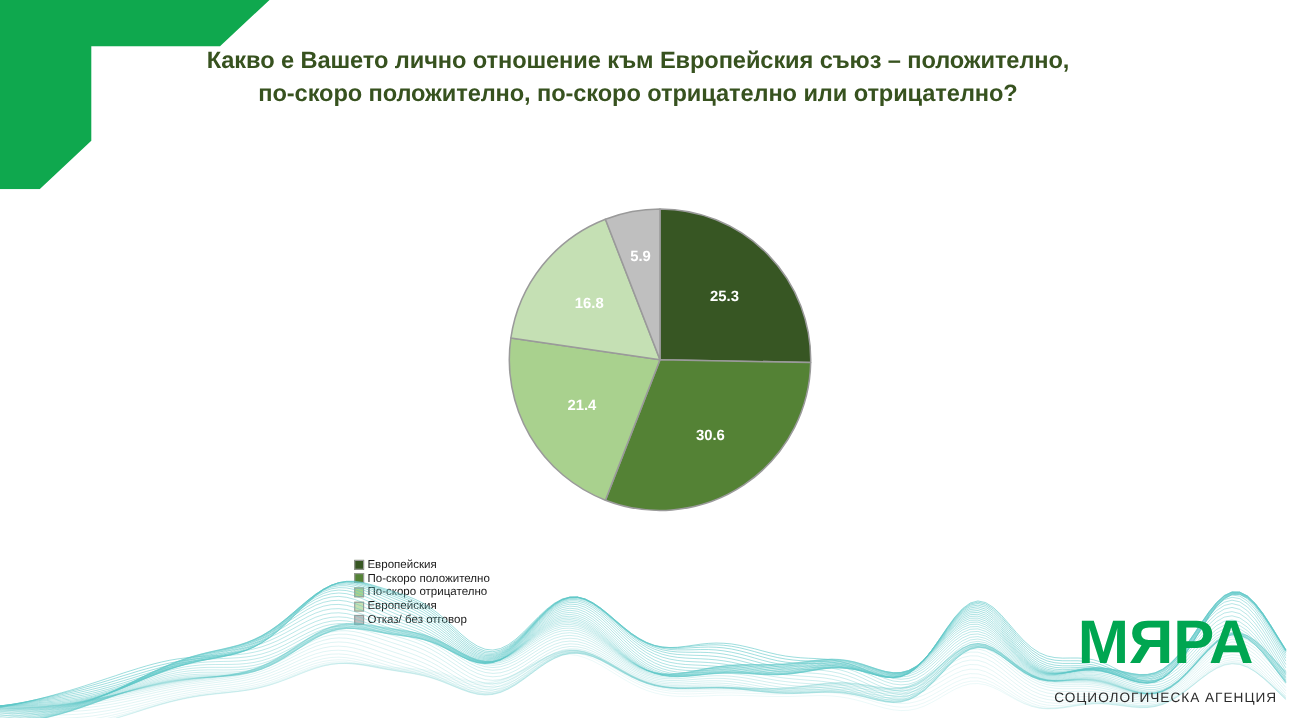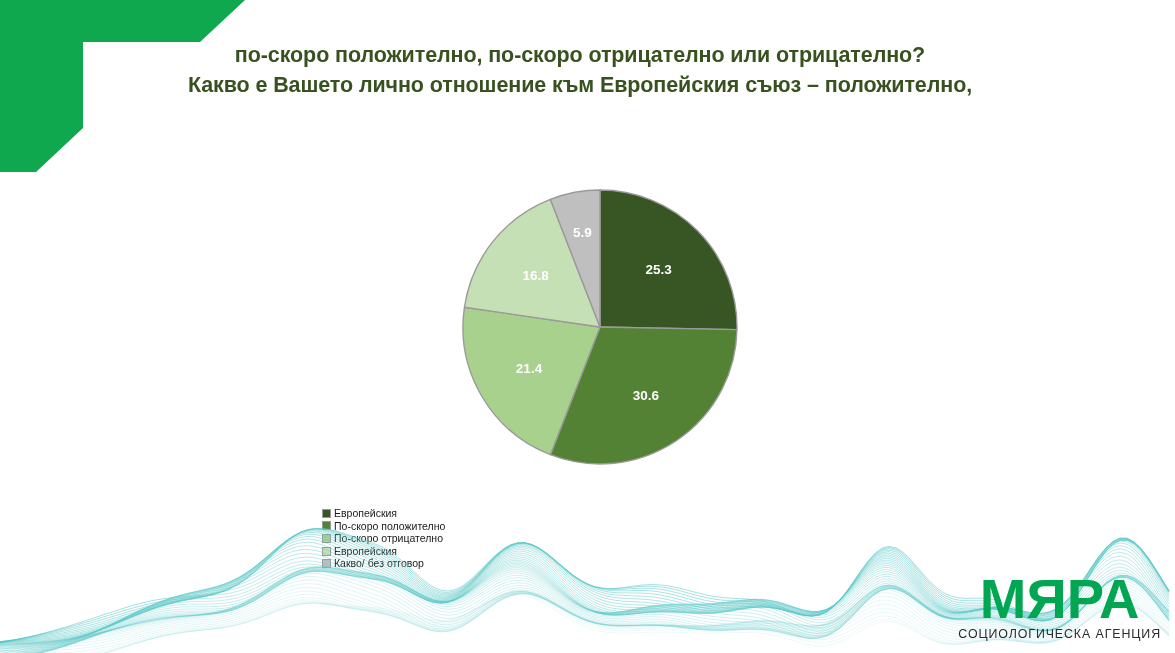--- a/index.html
+++ b/index.html
@@ -109,36 +109,36 @@
     font-weight: bold;
     color: #00a651;
     letter-spacing: 0px;
     line-height: 0.92;
     font-family: "Liberation Sans", sans-serif;
   }
   #logo-sub {
     font-size: 12.4px;
     color: #2b2b2b;
     letter-spacing: 0.9px;
-    margin-top: 2px;
+    margin-top: 17px;
     font-family: "Liberation Sans", sans-serif;
   }
 </style>
 </head>
 <body>
 
 <div id="slide">
 
   <svg id="corner-bracket" viewBox="0 0 262 172" width="262" height="172">
     <path d="M0,0 L245,0 L200,42 L83,42 L83,128 L36,172 L0,172 Z" fill="#0fa84e"></path>
   </svg>
 
   <div id="title">
+    <span class="line">Какво е Вашето лично отношение към Европейския съюз – положително,</span>
     <span class="line">по-скоро положително, по-скоро отрицателно или отрицателно?</span>
-    <span class="line">Какво е Вашето лично отношение към Европейския съюз – положително,</span>
   </div>
 
   <div id="pie-wrap">
     <svg id="pie-svg" viewBox="0 0 278 278" width="278" height="278">
       <g id="pie-slices">
           <path d="M 139 139 L 139.00 2.00 A 137 137 0 0 1 275.98 141.58 Z" fill="#375623" stroke="#9a9a9a" stroke-width="1.4" stroke-linejoin="round"></path>
           <path d="M 139 139 L 275.98 141.58 A 137 137 0 0 1 89.37 266.69 Z" fill="#548235" stroke="#9a9a9a" stroke-width="1.4" stroke-linejoin="round"></path>
           <path d="M 139 139 L 89.37 266.69 A 137 137 0 0 1 3.43 119.27 Z" fill="#A9D18E" stroke="#9a9a9a" stroke-width="1.4" stroke-linejoin="round"></path>
           <path d="M 139 139 L 3.43 119.27 A 137 137 0 0 1 89.37 11.31 Z" fill="#C5E0B4" stroke="#9a9a9a" stroke-width="1.4" stroke-linejoin="round"></path>
           <path d="M 139 139 L 89.37 11.31 A 137 137 0 0 1 139.00 2.00 Z" fill="#BFBFBF" stroke="#9a9a9a" stroke-width="1.4" stroke-linejoin="round"></path>
@@ -165,21 +165,21 @@
       <div class="legend-row">
         <span class="legend-swatch" style="background: rgb(169, 209, 142);"></span>
         <span class="legend-label">По-скоро отрицателно</span>
       </div>
       <div class="legend-row">
         <span class="legend-swatch" style="background: rgb(197, 224, 180);"></span>
         <span class="legend-label">Европейския</span>
       </div>
       <div class="legend-row">
         <span class="legend-swatch" style="background: rgb(191, 191, 191);"></span>
-        <span class="legend-label">Какво/ без отговор</span>
+        <span class="legend-label">Отказ/ без отговор</span>
       </div>
     </div>
 
   <svg id="waves" viewBox="0 0 1175 190" width="1175" height="190" preserveAspectRatio="none">
     <g id="wave-lines" fill="none" stroke="#5ec8c8" stroke-width="0.55">
         <path d="M0.0 180.4 L7.0 179.0 L14.0 177.5 L21.0 175.9 L28.0 174.2 L35.0 172.5 L42.0 170.7 L49.0 168.8 L56.0 166.8 L63.0 164.8 L70.0 162.7 L77.0 160.5 L84.0 158.2 L91.0 155.9 L98.0 153.6 L105.0 151.3 L112.0 148.9 L119.0 146.7 L126.0 144.5 L133.0 142.4 L140.0 140.5 L147.0 138.8 L154.0 137.3 L161.0 136.1 L168.0 135.2 L175.0 134.4 L182.0 133.8 L189.0 133.4 L196.0 132.9 L203.0 132.3 L210.0 131.3 L217.0 130.0 L224.0 127.9 L231.0 125.1 L238.0 121.4 L245.0 116.8 L252.0 111.3 L259.0 105.1 L266.0 98.3 L273.0 91.4 L280.0 84.7 L287.0 78.6 L294.0 73.4 L301.0 69.4 L308.0 66.7 L315.0 65.5 L322.0 65.4 L329.0 66.4 L336.0 68.1 L343.0 70.2 L350.0 72.3 L357.0 74.6 L364.0 76.8 L371.0 79.2 L378.0 82.1 L385.0 85.6 L392.0 90.0 L399.0 95.3 L406.0 101.3 L413.0 107.8 L420.0 114.2 L427.0 119.9 L434.0 124.4 L441.0 127.2 L448.0 128.0 L455.0 126.6 L462.0 123.2 L469.0 118.0 L476.0 111.6 L483.0 104.4 L490.0 97.3 L497.0 90.8 L504.0 85.4 L511.0 81.6 L518.0 79.8 L525.0 79.9 L532.0 82.0 L539.0 85.7 L546.0 90.7 L553.0 96.4 L560.0 102.5 L567.0 108.4 L574.0 113.8 L581.0 118.2 L588.0 121.7 L595.0 124.0 L602.0 125.3 L609.0 125.7 L616.0 125.4 L623.0 124.6 L630.0 123.6 L637.0 122.6 L644.0 121.9 L651.0 121.6 L658.0 121.8 L665.0 122.4 L672.0 123.6 L679.0 125.1 L686.0 126.8 L693.0 128.7 L700.0 130.5 L707.0 132.1 L714.0 133.4 L721.0 134.3 L728.0 135.0 L735.0 135.4 L742.0 135.7 L749.0 136.2 L756.0 136.9 L763.0 138.2 L770.0 139.9 L777.0 142.2 L784.0 144.8 L791.0 147.6 L798.0 150.2 L805.0 152.1 L812.0 152.9 L819.0 152.1 L826.0 149.3 L833.0 144.3 L840.0 137.2 L847.0 128.2 L854.0 118.1 L861.0 107.7 L868.0 98.1 L875.0 90.3 L882.0 85.2 L889.0 83.3 L896.0 84.8 L903.0 89.2 L910.0 95.9 L917.0 103.9 L924.0 112.1 L931.0 119.7 L938.0 125.9 L945.0 130.5 L952.0 133.4 L959.0 134.8 L966.0 135.3 L973.0 135.2 L980.0 135.2 L987.0 135.6 L994.0 136.8 L1001.0 138.9 L1008.0 141.8 L1015.0 145.3 L1022.0 149.1 L1029.0 152.5 L1036.0 155.2 L1043.0 156.5 L1050.0 155.9 L1057.0 153.2 L1064.0 148.0 L1071.0 140.6 L1078.0 131.1 L1085.0 120.2 L1092.0 108.8 L1099.0 97.8 L1106.0 88.4 L1113.0 81.4 L1120.0 77.6 L1127.0 77.4 L1134.0 80.8 L1141.0 87.3 L1148.0 96.3 L1155.0 106.8 L1162.0 118.0 L1169.0 129.0" stroke="#5ec8c8" stroke-width="0.75" opacity="0.75"></path>
         <path d="M0.0 179.9 L7.0 178.5 L14.0 177.1 L21.0 175.6 L28.0 174.1 L35.0 172.5 L42.0 170.9 L49.0 169.2 L56.0 167.5 L63.0 165.7 L70.0 163.9 L77.0 161.9 L84.0 159.9 L91.0 157.8 L98.0 155.7 L105.0 153.5 L112.0 151.3 L119.0 149.2 L126.0 147.0 L133.0 145.0 L140.0 143.1 L147.0 141.4 L154.0 139.8 L161.0 138.5 L168.0 137.4 L175.0 136.4 L182.0 135.6 L189.0 134.9 L196.0 134.2 L203.0 133.3 L210.0 132.2 L217.0 130.5 L224.0 128.2 L231.0 125.2 L238.0 121.3 L245.0 116.5 L252.0 110.9 L259.0 104.6 L266.0 97.8 L273.0 90.9 L280.0 84.3 L287.0 78.2 L294.0 73.1 L301.0 69.2 L308.0 66.7 L315.0 65.5 L322.0 65.7 L329.0 66.8 L336.0 68.7 L343.0 70.9 L350.0 73.3 L357.0 75.7 L364.0 78.2 L371.0 80.8 L378.0 83.8 L385.0 87.4 L392.0 91.9 L399.0 97.3 L406.0 103.3 L413.0 109.8 L420.0 116.1 L427.0 121.7 L434.0 126.2 L441.0 128.9 L448.0 129.5 L455.0 128.0 L462.0 124.5 L469.0 119.2 L476.0 112.6 L483.0 105.3 L490.0 98.0 L497.0 91.4 L504.0 85.8 L511.0 81.9 L518.0 79.9 L525.0 79.9 L532.0 81.8 L539.0 85.4 L546.0 90.2 L553.0 95.9 L560.0 101.9 L567.0 107.7 L574.0 113.1 L581.0 117.6 L588.0 121.2 L595.0 123.7 L602.0 125.1 L609.0 125.7 L616.0 125.7 L623.0 125.1 L630.0 124.4 L637.0 123.7 L644.0 123.3 L651.0 123.2 L658.0 123.6 L665.0 124.5 L672.0 125.8 L679.0 127.5 L686.0 129.4 L693.0 131.4 L700.0 133.2 L707.0 134.8 L714.0 136.1 L721.0 137.0 L728.0 137.6 L735.0 137.9 L742.0 138.1 L749.0 138.4 L756.0 138.9 L763.0 139.9 L770.0 141.4 L777.0 143.4 L784.0 145.8 L791.0 148.4 L798.0 150.7 L805.0 152.5 L812.0 153.1 L819.0 152.1 L826.0 149.2 L833.0 144.2 L840.0 137.1 L847.0 128.2 L854.0 118.2 L861.0 108.0 L868.0 98.6 L875.0 91.0 L882.0 86.1 L889.0 84.4 L896.0 86.0 L903.0 90.6 L910.0 97.4 L917.0 105.5 L924.0 113.9 L931.0 121.6 L938.0 127.9 L945.0 132.6 L952.0 135.7 L959.0 137.2 L966.0 137.7 L973.0 137.7 L980.0 137.7 L987.0 138.2 L994.0 139.3 L1001.0 141.3 L1008.0 144.1 L1015.0 147.4 L1022.0 150.9 L1029.0 154.1 L1036.0 156.5 L1043.0 157.6 L1050.0 156.8 L1057.0 153.8 L1064.0 148.4 L1071.0 140.8 L1078.0 131.1 L1085.0 120.1 L1092.0 108.6 L1099.0 97.6 L1106.0 88.1 L1113.0 81.1 L1120.0 77.2 L1127.0 77.0 L1134.0 80.3 L1141.0 86.7 L1148.0 95.6 L1155.0 106.1 L1162.0 117.3 L1169.0 128.3" stroke="#5ec8c8" stroke-width="0.74" opacity="0.74"></path>
         <path d="M0.0 179.4 L7.0 178.1 L14.0 176.8 L21.0 175.5 L28.0 174.2 L35.0 172.8 L42.0 171.4 L49.0 170.0 L56.0 168.5 L63.0 166.9 L70.0 165.3 L77.0 163.6 L84.0 161.7 L91.0 159.8 L98.0 157.9 L105.0 155.8 L112.0 153.7 L119.0 151.6 L126.0 149.5 L133.0 147.4 L140.0 145.5 L147.0 143.6 L154.0 141.9 L161.0 140.4 L168.0 139.1 L175.0 138.0 L182.0 136.9 L189.0 136.0 L196.0 135.0 L203.0 133.9 L210.0 132.4 L217.0 130.6 L224.0 128.1 L231.0 124.9 L238.0 120.8 L245.0 115.9 L252.0 110.2 L259.0 103.9 L266.0 97.2 L273.0 90.3 L280.0 83.7 L287.0 77.7 L294.0 72.8 L301.0 69.0 L308.0 66.7 L315.0 65.8 L322.0 66.1 L329.0 67.4 L336.0 69.5 L343.0 71.9 L350.0 74.5 L357.0 77.1 L364.0 79.7 L371.0 82.5 L378.0 85.6 L385.0 89.4 L392.0 93.9 L399.0 99.3 L406.0 105.3 L413.0 111.7 L420.0 118.0 L427.0 123.5 L434.0 127.8 L441.0 130.3 L448.0 130.9 L455.0 129.2 L462.0 125.5 L469.0 120.1 L476.0 113.4 L483.0 106.0 L490.0 98.6 L497.0 91.8 L504.0 86.1 L511.0 82.1 L518.0 80.0 L525.0 79.8 L532.0 81.6 L539.0 85.1 L546.0 89.8 L553.0 95.4 L560.0 101.4 L567.0 107.3 L574.0 112.8 L581.0 117.4 L588.0 121.1 L595.0 123.8 L602.0 125.5 L609.0 126.3 L616.0 126.5 L623.0 126.2 L630.0 125.8 L637.0 125.4 L644.0 125.2 L651.0 125.4 L658.0 126.0 L665.0 127.0 L672.0 128.5 L679.0 130.3 L686.0 132.2 L693.0 134.2 L700.0 136.1 L707.0 137.7 L714.0 138.9 L721.0 139.7 L728.0 140.1 L735.0 140.2 L742.0 140.2 L749.0 140.3 L756.0 140.7 L763.0 141.4 L770.0 142.7 L777.0 144.5 L784.0 146.6 L791.0 148.9 L798.0 151.1 L805.0 152.6 L812.0 153.1 L819.0 152.0 L826.0 149.1 L833.0 144.1 L840.0 137.0 L847.0 128.3 L854.0 118.4 L861.0 108.4 L868.0 99.2 L875.0 91.8 L882.0 87.1 L889.0 85.6 L896.0 87.4 L903.0 92.2 L910.0 99.1 L917.0 107.3 L924.0 115.8 L931.0 123.6 L938.0 130.0 L945.0 134.8 L952.0 137.9 L959.0 139.5 L966.0 140.1 L973.0 140.1 L980.0 140.1 L987.0 140.5 L994.0 141.5 L1001.0 143.4 L1008.0 146.0 L1015.0 149.0 L1022.0 152.3 L1029.0 155.2 L1036.0 157.3 L1043.0 158.1 L1050.0 157.1 L1057.0 153.9 L1064.0 148.3 L1071.0 140.5 L1078.0 130.7 L1085.0 119.7 L1092.0 108.1 L1099.0 97.0 L1106.0 87.5 L1113.0 80.5 L1120.0 76.7 L1127.0 76.4 L1134.0 79.7 L1141.0 86.1 L1148.0 95.0 L1155.0 105.6 L1162.0 116.8 L1169.0 127.9" stroke="#5ec8c8" stroke-width="0.74" opacity="0.73"></path>
         <path d="M0.0 179.1 L7.0 177.9 L14.0 176.8 L21.0 175.7 L28.0 174.5 L35.0 173.4 L42.0 172.2 L49.0 171.0 L56.0 169.7 L63.0 168.3 L70.0 166.9 L77.0 165.3 L84.0 163.6 L91.0 161.9 L98.0 160.0 L105.0 158.0 L112.0 155.9 L119.0 153.8 L126.0 151.6 L133.0 149.5 L140.0 147.4 L147.0 145.5 L154.0 143.6 L161.0 141.9 L168.0 140.4 L175.0 139.0 L182.0 137.7 L189.0 136.5 L196.0 135.3 L203.0 133.9 L210.0 132.2 L217.0 130.1 L224.0 127.5 L231.0 124.1 L238.0 120.0 L245.0 115.0 L252.0 109.3 L259.0 103.0 L266.0 96.4 L273.0 89.6 L280.0 83.2 L287.0 77.4 L294.0 72.6 L301.0 69.0 L308.0 66.9 L315.0 66.2 L322.0 66.7 L329.0 68.3 L336.0 70.5 L343.0 73.2 L350.0 76.0 L357.0 78.7 L364.0 81.5 L371.0 84.4 L378.0 87.6 L385.0 91.5 L392.0 96.1 L399.0 101.4 L406.0 107.4 L413.0 113.7 L420.0 119.8 L427.0 125.2 L434.0 129.3 L441.0 131.7 L448.0 132.0 L455.0 130.2 L462.0 126.4 L469.0 120.8 L476.0 114.0 L483.0 106.5 L490.0 99.0 L497.0 92.1 L504.0 86.3 L511.0 82.2 L518.0 80.0 L525.0 79.8 L532.0 81.5 L539.0 85.0 L546.0 89.7 L553.0 95.3 L560.0 101.4 L567.0 107.3 L574.0 112.9 L581.0 117.6 L588.0 121.5 L595.0 124.4 L602.0 126.3 L609.0 127.4 L616.0 127.8 L623.0 127.8 L630.0 127.7 L637.0 127.5 L644.0 127.5 L651.0 127.9 L658.0 128.7 L665.0 129.9 L672.0 131.4 L679.0 133.2 L686.0 135.2 L693.0 137.2 L700.0 139.0 L707.0 140.4 L714.0 141.5 L721.0 142.2 L728.0 142.4 L735.0 142.3 L742.0 142.2 L749.0 142.0 L756.0 142.1 L763.0 142.6 L770.0 143.7 L777.0 145.2 L784.0 147.1 L791.0 149.2 L798.0 151.2 L805.0 152.6 L812.0 152.9 L819.0 151.8 L826.0 148.9 L833.0 143.9 L840.0 137.0 L847.0 128.3 L854.0 118.7 L861.0 108.9 L868.0 99.9 L875.0 92.8 L882.0 88.3 L889.0 87.1 L896.0 89.0 L903.0 93.9 L910.0 101.0 L917.0 109.3 L924.0 117.8 L931.0 125.6 L938.0 132.2 L945.0 137.0 L952.0 140.1 L959.0 141.7 L966.0 142.3 L973.0 142.3 L980.0 142.2 L987.0 142.5 L994.0 143.3 L1001.0 145.0 L1008.0 147.3 L1015.0 150.2 L1022.0 153.2 L1029.0 155.8 L1036.0 157.7 L1043.0 158.1 L1050.0 156.9 L1057.0 153.4 L1064.0 147.7 L1071.0 139.8 L1078.0 129.9 L1085.0 118.8 L1092.0 107.3 L1099.0 96.2 L1106.0 86.8 L1113.0 79.8 L1120.0 76.0 L1127.0 75.8 L1134.0 79.1 L1141.0 85.6 L1148.0 94.6 L1155.0 105.2 L1162.0 116.5 L1169.0 127.6" stroke="#5ec8c8" stroke-width="0.73" opacity="0.71"></path>
         <path d="M0.0 178.8 L7.0 177.9 L14.0 176.9 L21.0 175.9 L28.0 175.0 L35.0 174.0 L42.0 173.1 L49.0 172.0 L56.0 171.0 L63.0 169.8 L70.0 168.5 L77.0 167.1 L84.0 165.5 L91.0 163.8 L98.0 161.9 L105.0 160.0 L112.0 157.9 L119.0 155.7 L126.0 153.5 L133.0 151.2 L140.0 149.0 L147.0 146.8 L154.0 144.8 L161.0 142.9 L168.0 141.1 L175.0 139.5 L182.0 137.9 L189.0 136.5 L196.0 135.0 L203.0 133.4 L210.0 131.6 L217.0 129.3 L224.0 126.5 L231.0 123.1 L238.0 118.9 L245.0 114.0 L252.0 108.3 L259.0 102.1 L266.0 95.6 L273.0 89.0 L280.0 82.7 L287.0 77.1 L294.0 72.6 L301.0 69.3 L308.0 67.4 L315.0 66.9 L322.0 67.7 L329.0 69.5 L336.0 71.9 L343.0 74.7 L350.0 77.7 L357.0 80.6 L364.0 83.5 L371.0 86.5 L378.0 89.8 L385.0 93.7 L392.0 98.2 L399.0 103.5 L406.0 109.4 L413.0 115.6 L420.0 121.5 L427.0 126.7 L434.0 130.7 L441.0 132.9 L448.0 133.0 L455.0 131.1 L462.0 127.1 L469.0 121.4 L476.0 114.5 L483.0 106.9 L490.0 99.3 L497.0 92.3 L504.0 86.5 L511.0 82.4 L518.0 80.2 L525.0 79.9 L532.0 81.7 L539.0 85.1 L546.0 89.9 L553.0 95.6 L560.0 101.7 L567.0 107.7 L574.0 113.4 L581.0 118.4 L588.0 122.4 L595.0 125.5 L602.0 127.7 L609.0 129.0 L616.0 129.7 L623.0 129.9 L630.0 130.0 L637.0 130.0 L644.0 130.2 L651.0 130.7 L658.0 131.6 L665.0 132.9 L672.0 134.5 L679.0 136.3 L686.0 138.2 L693.0 140.1 L700.0 141.7 L707.0 143.1 L714.0 144.0 L721.0 144.4 L728.0 144.5 L735.0 144.2 L742.0 143.8 L749.0 143.4 L756.0 143.3 L763.0 143.5 L770.0 144.3 L777.0 145.6 L784.0 147.4 L791.0 149.3 L798.0 151.1 L805.0 152.3 L812.0 152.6 L819.0 151.5 L826.0 148.6 L833.0 143.7 L840.0 136.9 L847.0 128.5 L854.0 119.1 L861.0 109.5 L868.0 100.8 L875.0 93.9 L882.0 89.7 L889.0 88.6 L896.0 90.8 L903.0 95.8 L910.0 102.9 L917.0 111.3 L924.0 119.8 L931.0 127.7 L938.0 134.2 L945.0 139.0 L952.0 142.1 L959.0 143.7 L966.0 144.2 L973.0 144.1 L980.0 143.9 L987.0 144.0 L994.0 144.7 L1001.0 146.2 L1008.0 148.3 L1015.0 150.8 L1022.0 153.5 L1029.0 155.9 L1036.0 157.5 L1043.0 157.7 L1050.0 156.2 L1057.0 152.6 L1064.0 146.7 L1071.0 138.7 L1078.0 128.9 L1085.0 117.8 L1092.0 106.3 L1099.0 95.3 L1106.0 86.0 L1113.0 79.1 L1120.0 75.5 L1127.0 75.4 L1134.0 78.8 L1141.0 85.4 L1148.0 94.4 L1155.0 105.1 L1162.0 116.5 L1169.0 127.8" stroke="#5ec8c8" stroke-width="0.73" opacity="0.70"></path>

